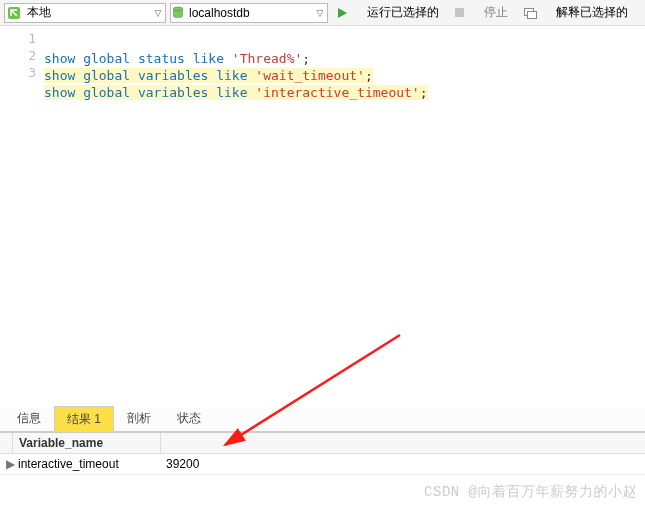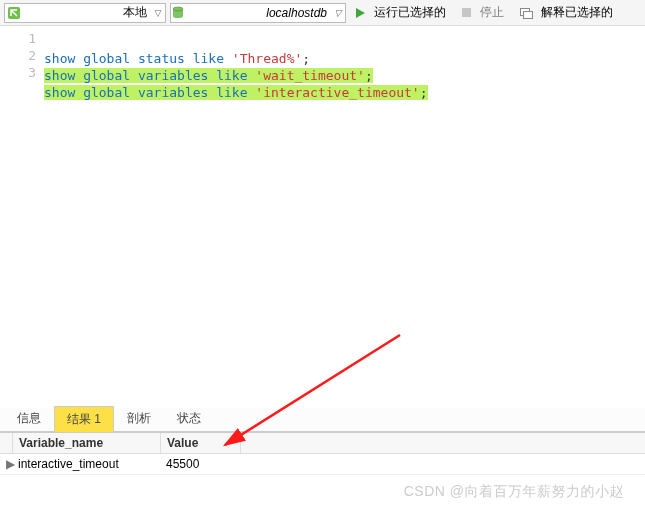--- a/index.html
+++ b/index.html
@@ -1,59 +1,59 @@
 <!DOCTYPE html>
 <html><head>
 <meta charset="utf-8">
 <style>
 * { margin: 0; padding: 0; box-sizing: border-box; }
 body { font-family: "Microsoft YaHei", Arial, sans-serif; font-size: 12px; background: #fff; width: 645px; height: 509px; overflow: hidden; position: relative; }
 
 .toolbar { height: 26px; background: #f5f5f5; border-bottom: 1px solid #ddd; display: flex; align-items: center; padding: 2px 4px; gap: 4px; }
-.combo { height: 20px; border: 1px solid #bbb; background: #fff; display: flex; align-items: center; position: relative; text-align: right; }
+.combo { height: 20px; border: 1px solid #bbb; background: #fff; display: flex; align-items: center; position: relative; }
 .combo-icon { width: 18px; height: 18px; display: flex; align-items: center; justify-content: center; }
 .combo-text { flex: 1; padding: 0 4px; font-size: 12px; }
 .combo-arrow { width: 14px; display: flex; align-items: center; justify-content: center; color: #666; font-size: 9px; }
 .combo.conn { width: 162px; }
-.combo.db { width: 176px; font-style: italic; }
+.combo.db { width: 158px; }
 
-.tbtn { display: flex; align-items: center; gap: 9px; padding: 0 6px; height: 20px; cursor: pointer; }
+.tbtn { display: flex; align-items: center; gap: 20px; padding: 0 6px; height: 20px; cursor: pointer; }
 .tbtn.disabled { opacity: 0.5; }
 .play-ico { width: 0; height: 0; border-left: 9px solid #3fa73f; border-top: 5px solid transparent; border-bottom: 5px solid transparent; }
 .stop-ico { width: 9px; height: 9px; background: #999; }
 .explain-ico { width: 12px; height: 10px; position: relative; }
 .explain-ico::before, .explain-ico::after { content: ""; position: absolute; border: 1px solid #888; width: 8px; height: 6px; background: #fff; }
 .explain-ico::before { left: 0; top: 0; }
 .explain-ico::after { left: 3px; top: 3px; }
 
 .editor { display: flex; height: 382px; background: #fff; font-family: Consolas, monospace; font-size: 13px; line-height: 17px; }
 .gutter { width: 44px; text-align: right; color: #bbb; padding: 4px 8px 0 0; user-select: none; }
 .code { flex: 1; padding: 4px 0 0 0; position: relative; margin-top: 20px; }
 .code-line { white-space: pre; }
 .kw { color: #1a6fb8; }
 .str { color: #c73a3a; }
 .punc { color: #333; }
-.sel { background: #bef264; }
+.sel { background: #fef9c3; }
 
 .arrow-svg { position: absolute; left: 200px; top: 330px; pointer-events: none; }
 
 .tabs { display: flex; border-bottom: 1px solid #ccc; height: 24px; background: #fcfcfc; align-items: flex-end; padding-left: 4px; }
 .tab { padding: 4px 12px; border: 1px solid transparent; border-bottom: none; font-size: 12px; color: #444; cursor: pointer; margin-top: 36px; }
 .tab.active { border-color: #ccc; background: #fde047; position: relative; top: 1px; }
 
 .results { border-top: 1px solid #ccc; }
 .grid-header { display: flex; background: #f7f7f7; border-bottom: 1px solid #ddd; font-weight: bold; }
 .grid-header .cell { border-right: 1px solid #ddd; padding: 3px 6px; font-size: 12px; color: #333; }
 .grid-row { display: flex; border-bottom: 1px solid #eee; }
 .grid-row .cell { padding: 3px 6px; font-size: 12px; }
 .row-marker { width: 12px; text-align: center; color: #777; font-size: 10px; }
 .col-name { width: 148px; }
 .col-val { width: 80px; }
 
-.watermark { position: absolute; right: 21px; bottom: 8px; color: #ccc; font-size: 14px; font-family: Liberation Sans, sans-serif; letter-spacing: 0.5px; pointer-events: none; }
+.watermark { position: absolute; right: 8px; bottom: 8px; color: #ccc; font-size: 14px; font-family: Liberation Mono, monospace; letter-spacing: 0.5px; pointer-events: none; }
 
 .db-cylinder { width: 14px; height: 14px; position: relative; }
 .db-cylinder svg { width: 14px; height: 14px; }
 </style>
 </head>
 <body>
 
 <div class="toolbar">
   <div class="combo conn">
     <span class="combo-icon">
@@ -120,22 +120,21 @@
   <div class="tab">信息</div>
   <div class="tab active">结果 1</div>
   <div class="tab">剖析</div>
   <div class="tab">状态</div>
 </div>
 
 <div class="results">
   <div class="grid-header">
     <div class="cell row-marker"></div>
     <div class="cell col-name">Variable_name</div>
-    <div class="cell col-val">Value</div>
   </div>
   <div class="grid-row">
     <div class="cell row-marker">▶</div>
     <div class="cell col-name">interactive_timeout</div>
-    <div class="cell col-val">45500</div>
+    <div class="cell col-val">39200</div>
   </div>
 </div>
 
 <div class="watermark">CSDN @向着百万年薪努力的小赵</div>
 
 </body></html>

